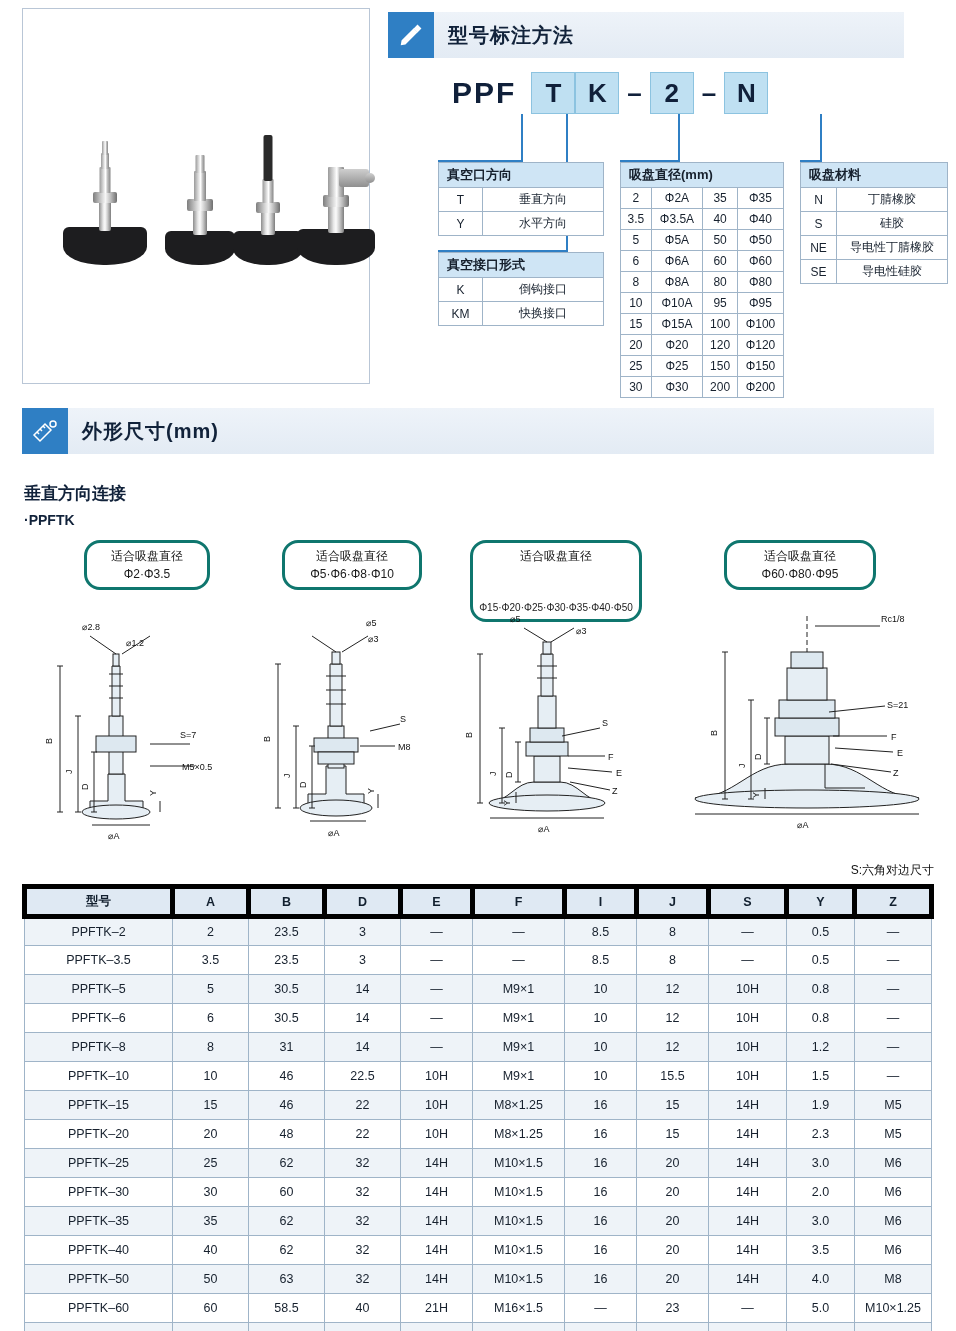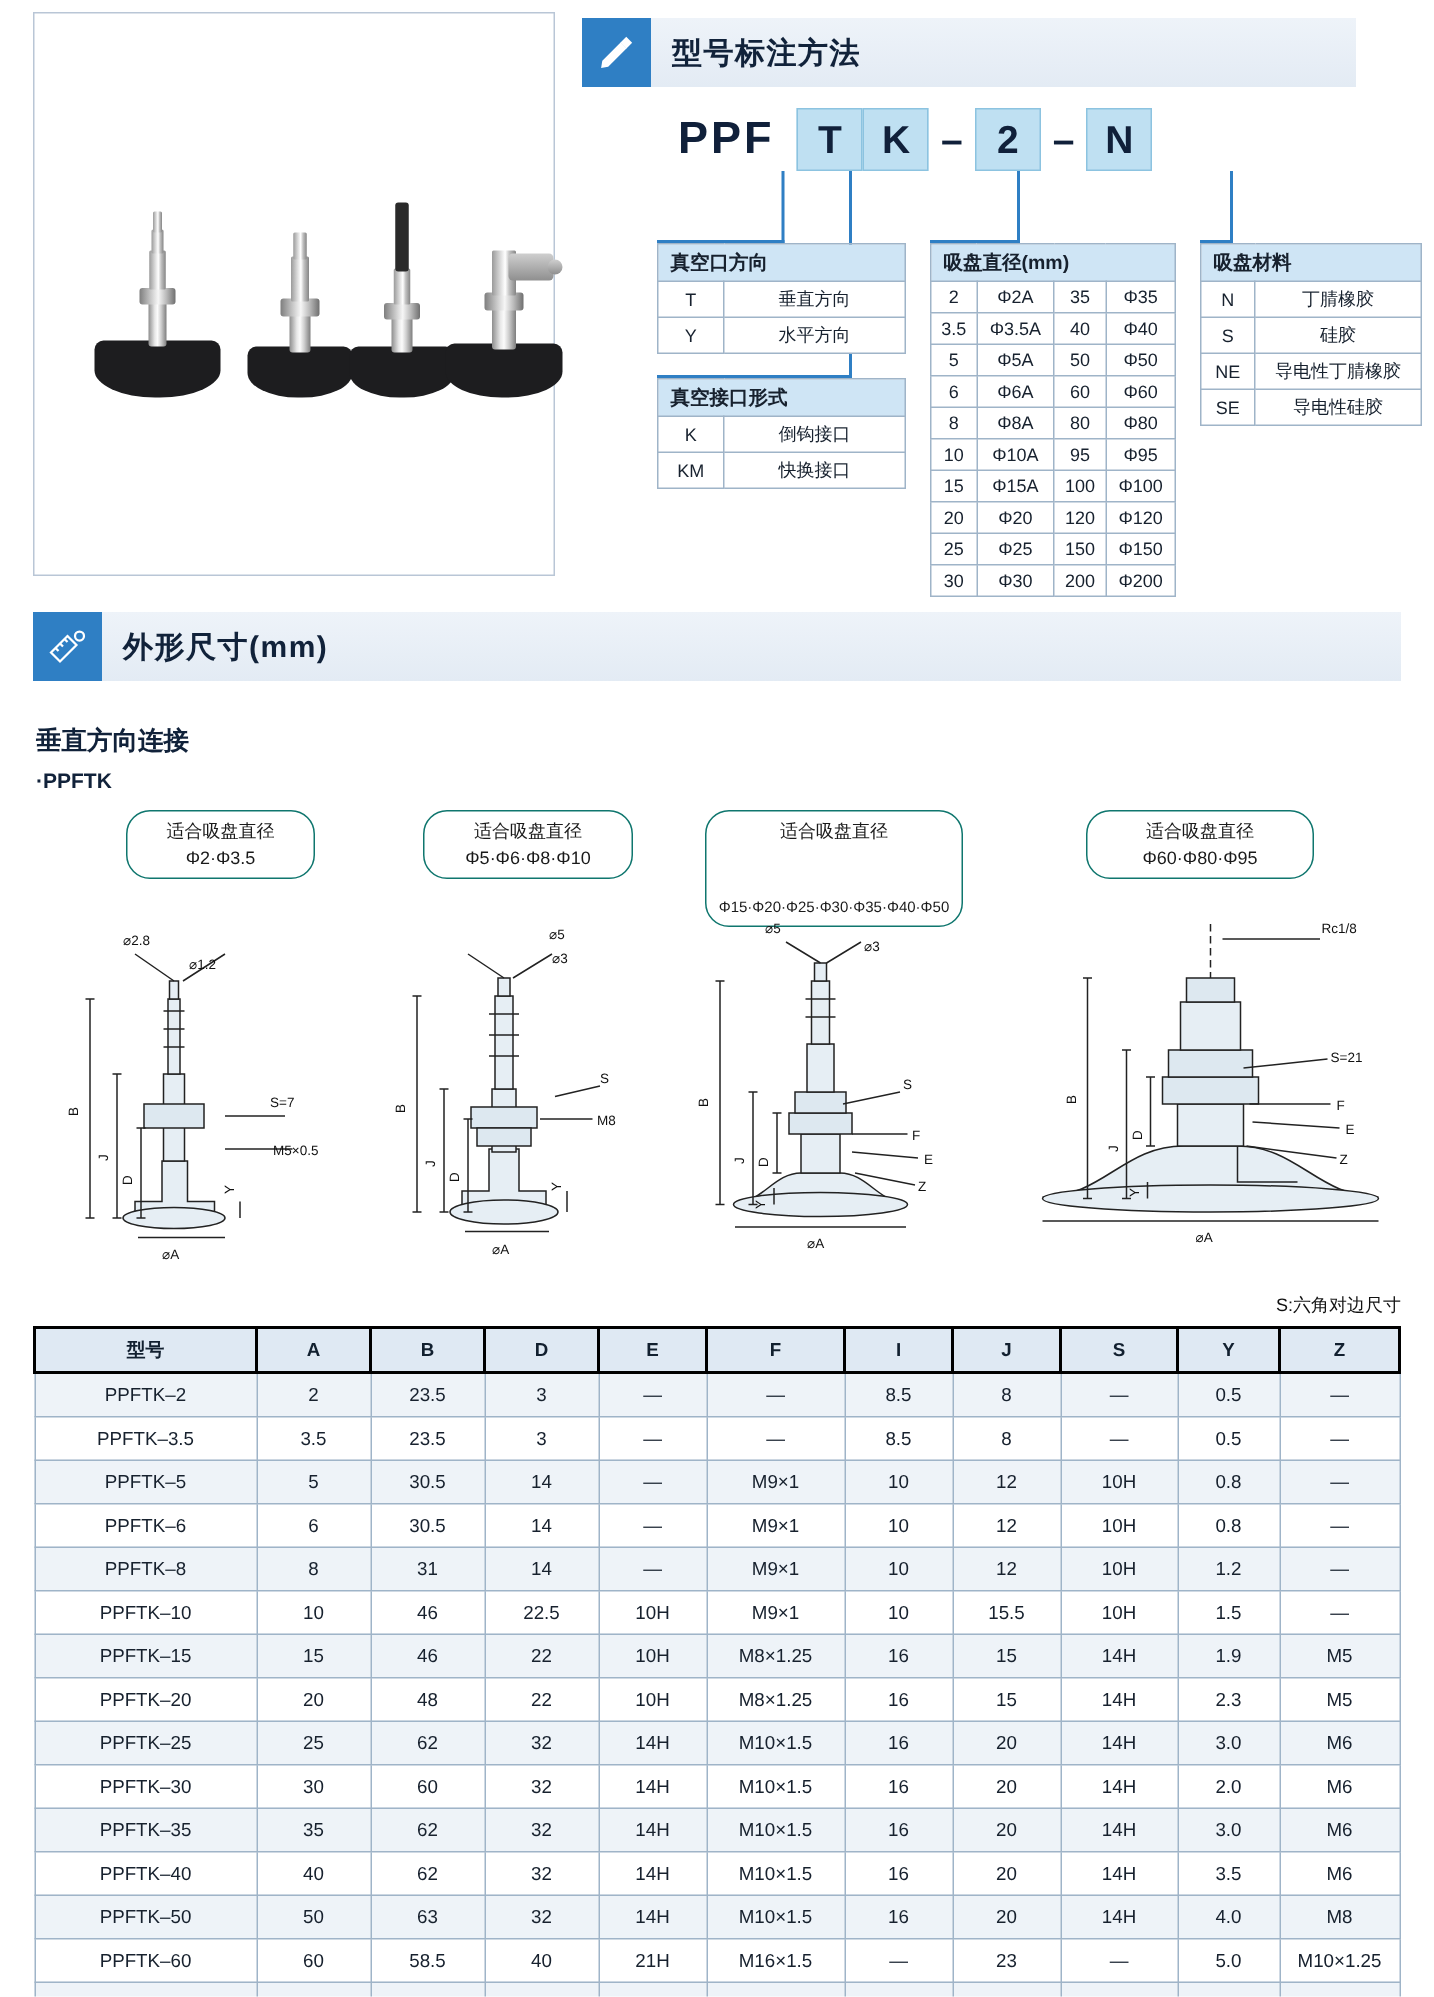--- a/index.html
+++ b/index.html
@@ -127,21 +127,21 @@
 
   
   .sub-title {
     position: absolute; font-weight: bold; font-size: 17px; color: #11223a;
   }
   #sub1 { left: 24px; top: 482px; text-align: right; }
   #sub2 { left: 24px; top: 512px; font-size: 14px; font-weight: bold; }
 
   .cap-box {
     position: absolute;
-    border: 1px solid #0f766e;
+    border: 3px solid #0f766e;
     border-radius: 16px;
     text-align: center;
     font-size: 12px;
     line-height: 1.5;
     padding: 4px 0;
     background: #fff;
   }
   #cap1 { left: 84px; top: 540px; width: 126px; }
   #cap2 { left: 282px; top: 540px; width: 140px; }
   #cap3 { left: 470px; top: 540px; width: 172px; }
@@ -164,21 +164,21 @@
 
   
   .dim-wrap { position: absolute; left: 22px; top: 884px; width: 912px; }
   table.dim {
     border-collapse: collapse;
     width: 912px;
     font-size: 12.5px;
   }
   table.dim th {
     background: #dfe9f3;
-    border: 2px solid #000000;
+    border: 5px solid #000000;
     height: 30px;
     font-weight: bold;
     color: #12202f;
   }
   table.dim td {
     border: 1px solid #9fb4c8;
     height: 29px;
     text-align: center;
     color: #17212e;
   }

